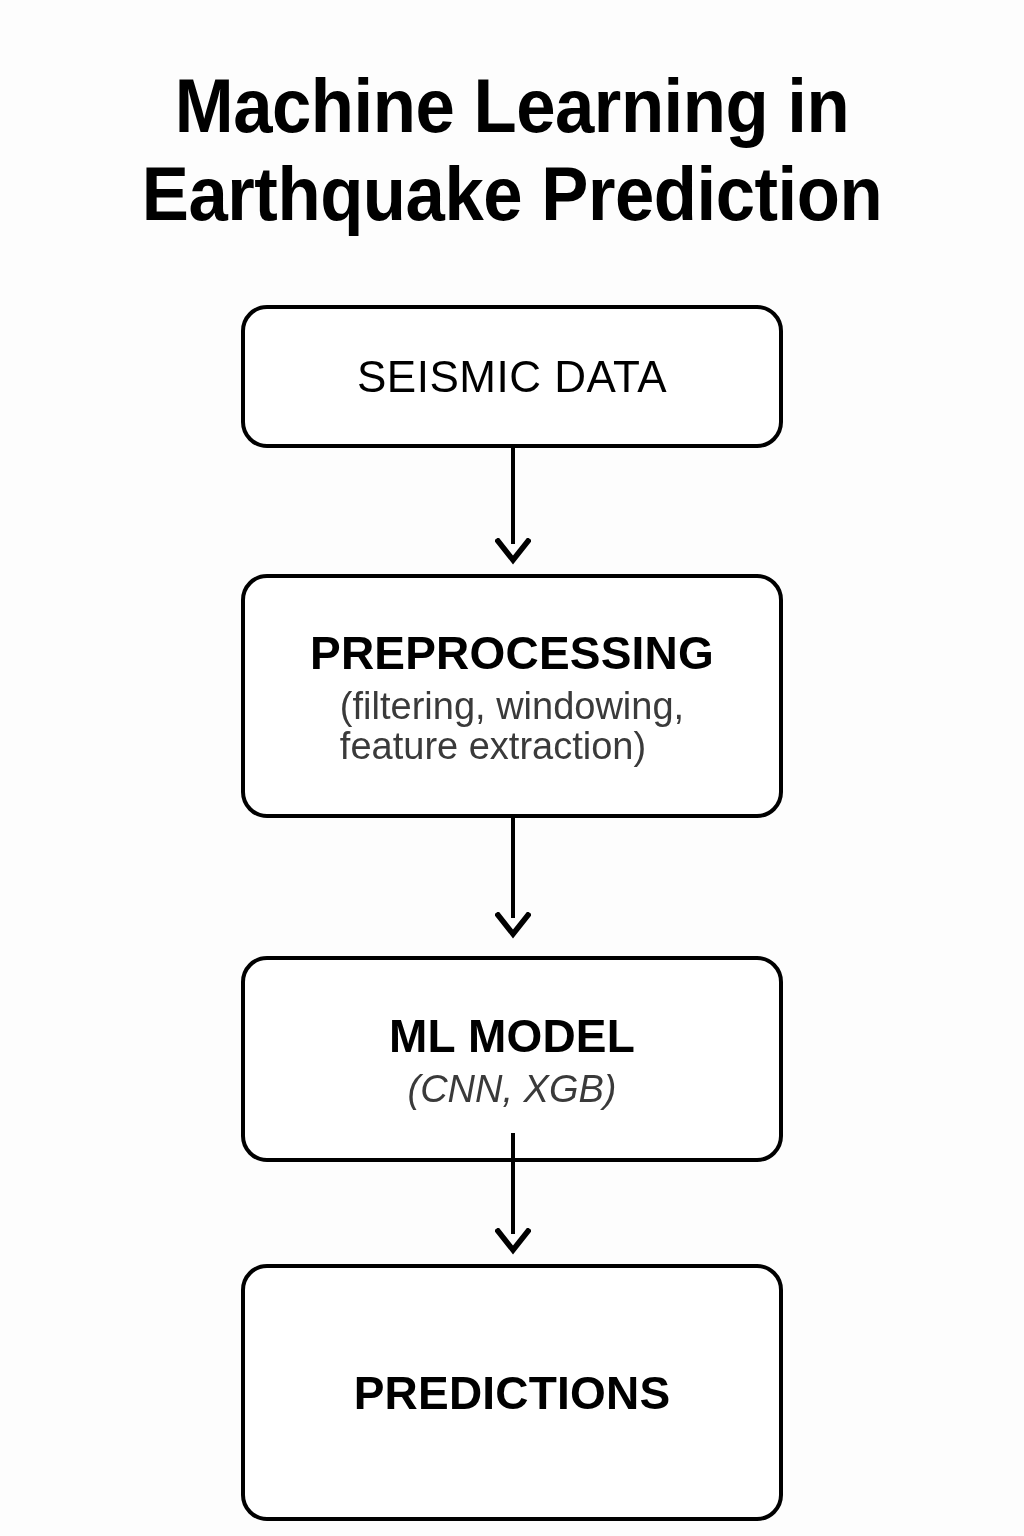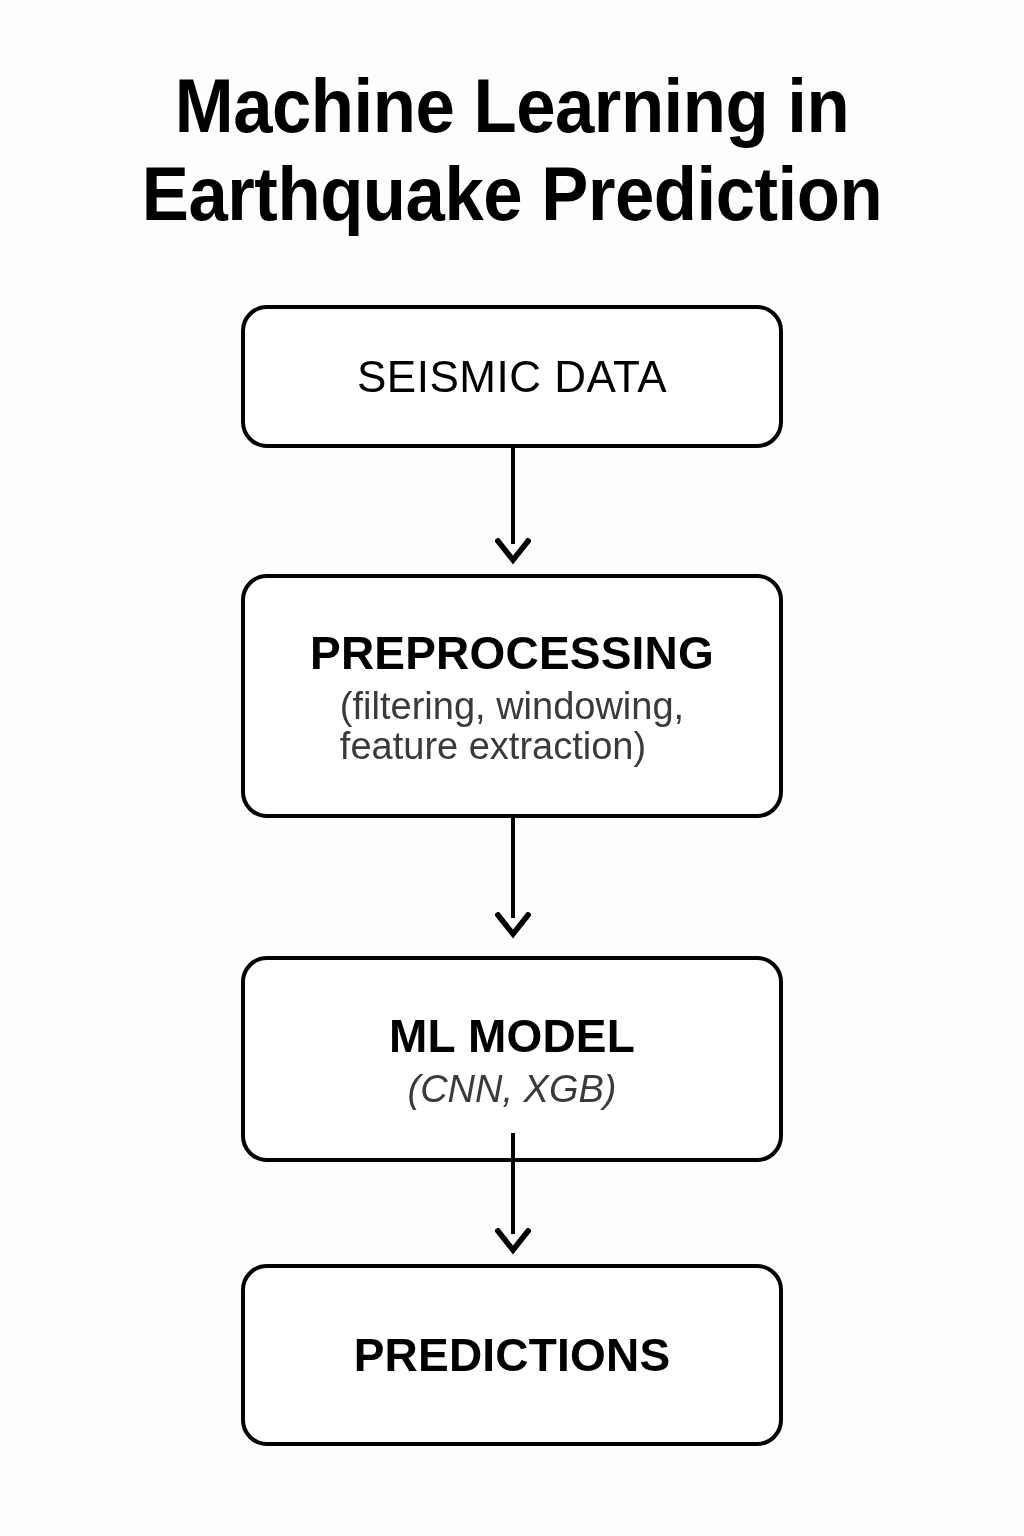--- a/index.html
+++ b/index.html
@@ -84,21 +84,21 @@
 
   .node-sub.centered {
     text-align: center;
     font-style: italic;
   }
 
   
   #node-seismic      { top: 305px;  height: 143px; }
   #node-preprocess   { top: 574px;  height: 244px; }
   #node-mlmodel      { top: 956px;  height: 206px; }
-  #node-predictions  { top: 1264px; height: 182px; }
+  #node-predictions  { top: 1264px; height: 257px; }
 
   
   .connector {
     position: absolute;
     left: 493px;
     width: 40px;
   }
   .connector .stem {
     position: absolute;
     left: 18px;

